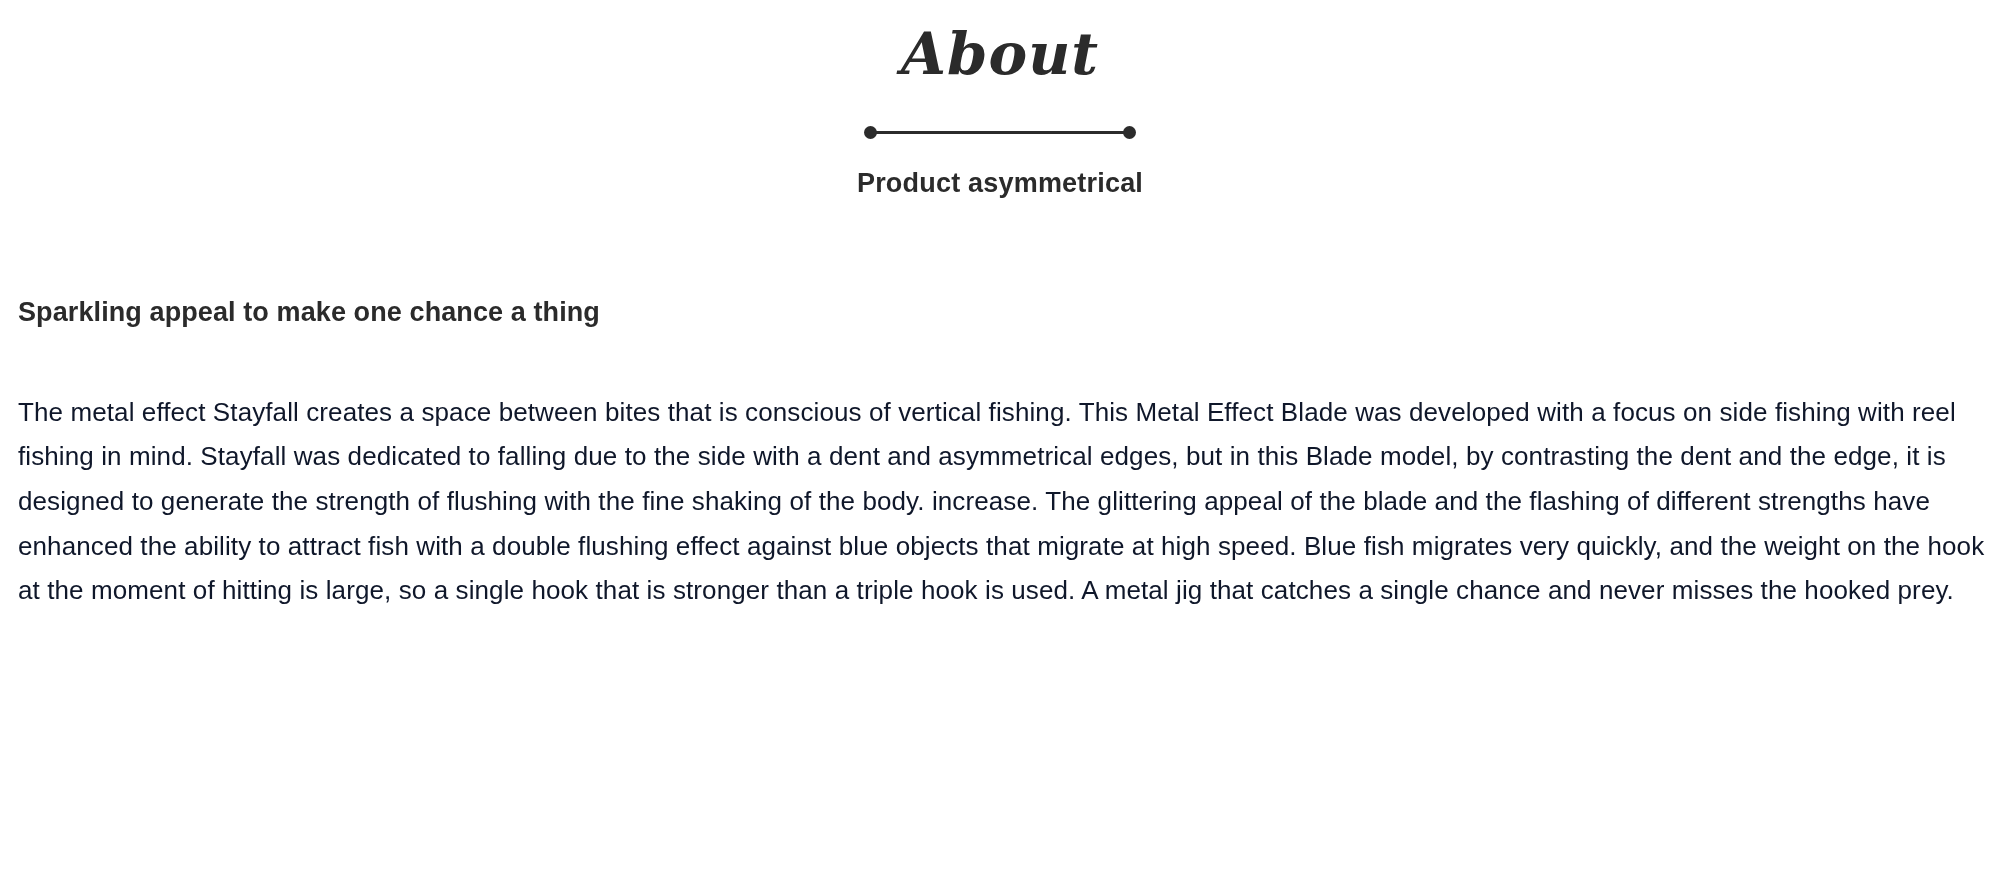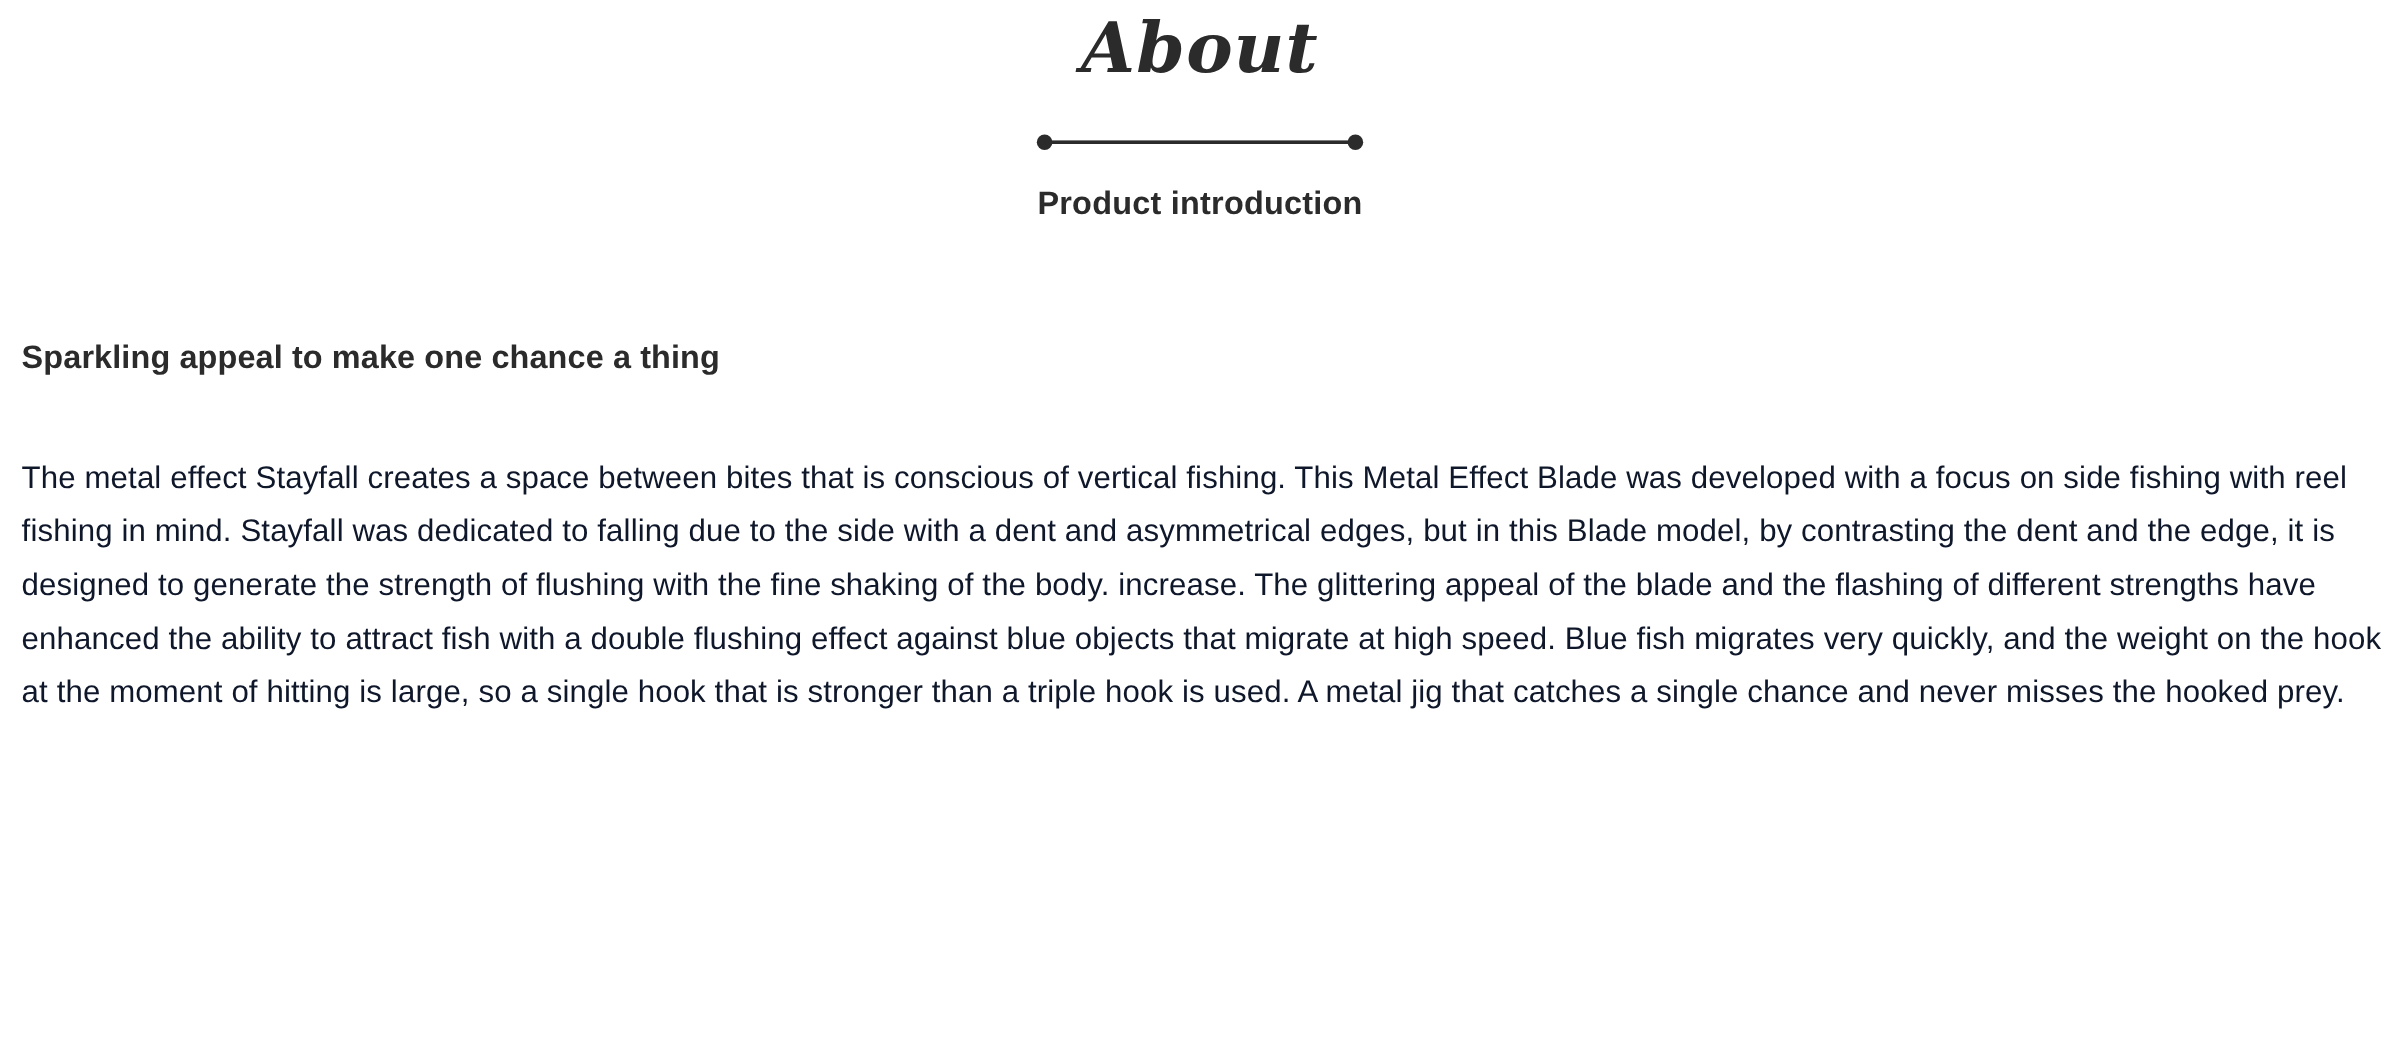--- a/index.html
+++ b/index.html
@@ -28,21 +28,21 @@
     padding-top: 6px;
   }
   .section-title {
     font-family: "DejaVu Serif", serif;
     font-style: italic;
     font-weight: 700;
     font-size: 58px;
     letter-spacing: 1px;
     color: #2b2b2b;
     line-height: 1.2;
-    margin: 0;
+    margin: 14px;
   }
   .divider-wrap {
     margin-top: 32px;
     height: 20px;
     display: flex;
     align-items: center;
     justify-content: center;
   }
   .divider {
     position: relative;
@@ -106,21 +106,21 @@
     <h1 class="section-title">About</h1>
 
     <div class="divider-wrap">
       <div class="divider">
         <span class="dot left"></span>
         <span class="bar"></span>
         <span class="dot right"></span>
       </div>
     </div>
 
-    <div class="section-subtitle">Product introduction</div>
+    <div class="section-subtitle">Product asymmetrical</div>
   </div>
 
   <div class="body-block">
     <p class="lead">Sparkling appeal to make one chance a thing</p>
     <p class="paragraph">The metal effect Stayfall creates a space between bites that is conscious of vertical fishing. This Metal Effect Blade was developed with a focus on side fishing with reel fishing in mind. Stayfall was dedicated to falling due to the side with a dent and asymmetrical edges, but in this Blade model, by contrasting the dent and the edge, it is designed to generate the strength of flushing with the fine shaking of the body. increase. The glittering appeal of the blade and the flashing of different strengths have enhanced the ability to attract fish with a double flushing effect against blue objects that migrate at high speed. Blue fish migrates very quickly, and the weight on the hook at the moment of hitting is large, so a single hook that is stronger than a triple hook is used. A metal jig that catches a single chance and never misses the hooked prey.</p>
   </div>
 
 </div>
 
 </body></html>

